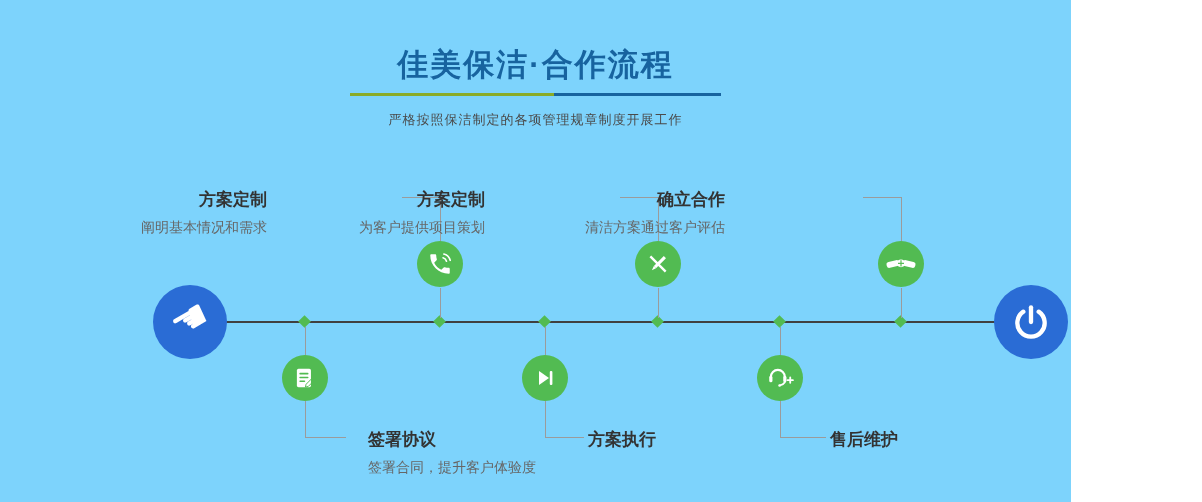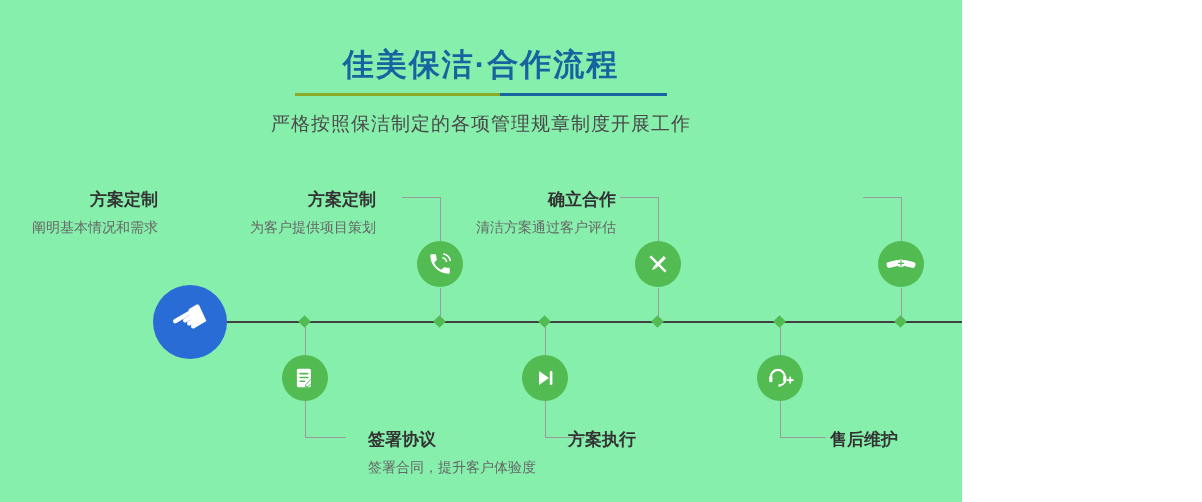--- a/index.html
+++ b/index.html
@@ -1,34 +1,34 @@
 <!DOCTYPE html>
 <html style="--green: #52bb52; --blue: #2a6cd5; --title: #17639f; --divider-green: #8aab28; --line: #404040; --connector: #9b9b9b; --text-dark: #333333; --text-muted: #666666;"><head>
 <meta charset="utf-8">
 <style>
   * { margin:0; padding:0; box-sizing:border-box; }
   html,body { background:#fff; }
   .page {
-    position:relative; width:962px; height:502px; background:#86efac;
+    position:relative; width:1071px; height:502px; background:#7dd3fc;
     font-family:"Liberation Sans","DejaVu Sans",sans-serif; overflow:hidden;
   }
   
   .page-title {
     position:absolute; top:44px; left:0; width:100%; text-align:center;
     font-size:31px; font-weight:bold; letter-spacing:2px; color:var(--title,#17639f);
   }
   .title-divider {
     position:absolute; top:93px; left:50%; transform:translateX(-50%);
     width:372px; height:3px; display:flex;
   }
   .title-divider .seg-green { width:55%; height:100%; background:var(--divider-green,#8aab28); }
   .title-divider .seg-blue  { width:45%; height:100%; background:var(--title,#17639f); }
   .page-subtitle {
     position:absolute; top:111px; left:0; width:100%; text-align:center;
-    font-size:19px; letter-spacing:1px; color:#4a4a4a;
+    font-size:13px; letter-spacing:1px; color:#4a4a4a;
   }
   
   .main-line { position:absolute; left:190px; top:321px; width:841px; height:2px; background:var(--line,#404040); }
   .endpoint {
     position:absolute; width:74px; height:74px; border-radius:50%;
     background:var(--blue,#2a6cd5); display:flex; align-items:center; justify-content:center;
   }
   .endpoint.start { left:153px; top:285px; }
   .endpoint.end   { left:994px; top:285px; }
   .hand-glyph {
@@ -72,21 +72,21 @@
   
   .b1 .node { left:282px; top:355px; }
   .b1 .stem { left:305px; top:327px; height:28px; }
   .b1 .lv   { left:305px; top:401px; height:37px; }
   .b1 .lh   { left:305px; top:437px; width:41px; }
   .b1 .text-bottom { left:368px; }
   .b2 .node { left:522px; top:355px; }
   .b2 .stem { left:545px; top:327px; height:28px; }
   .b2 .lv   { left:545px; top:401px; height:37px; }
   .b2 .lh   { left:545px; top:437px; width:39px; }
-  .b2 .text-bottom { left:568px; }
+  .b2 .text-bottom { left:588px; }
   .b3 .node { left:757px; top:355px; }
   .b3 .stem { left:780px; top:327px; height:28px; }
   .b3 .lv   { left:780px; top:401px; height:37px; }
   .b3 .lh   { left:780px; top:437px; width:46px; }
   .b3 .text-bottom { left:830px; }
 </style>
 </head>
 <body>
 
 <div class="page">

